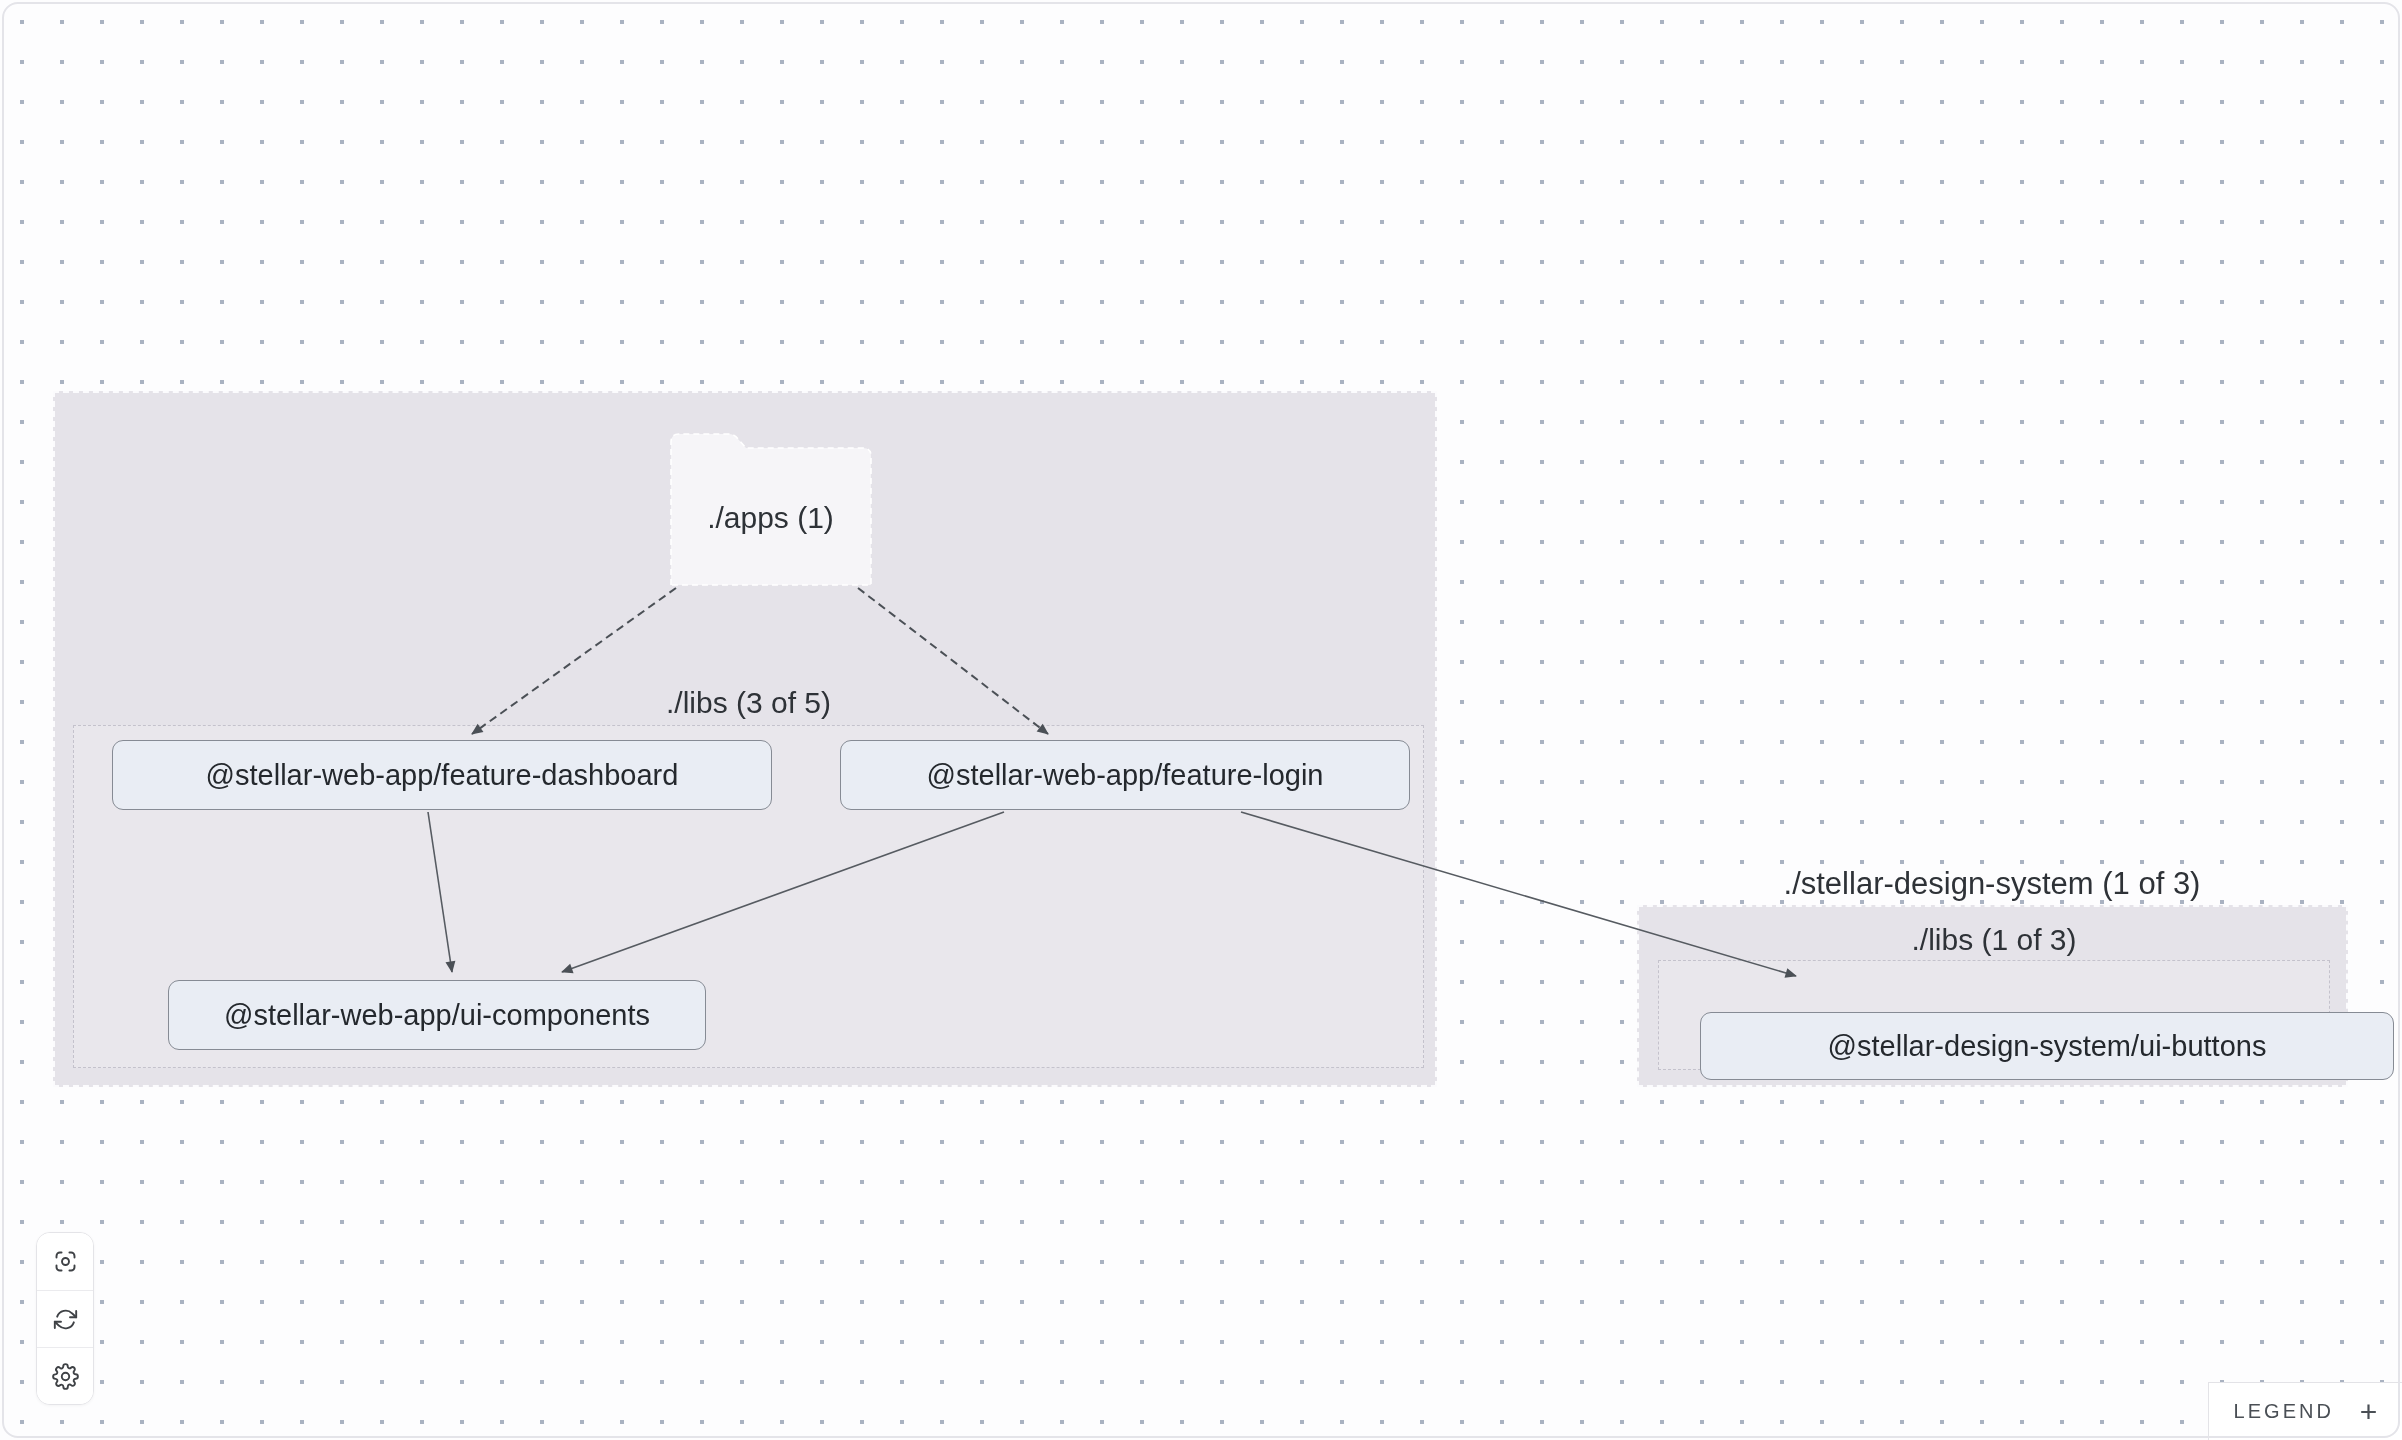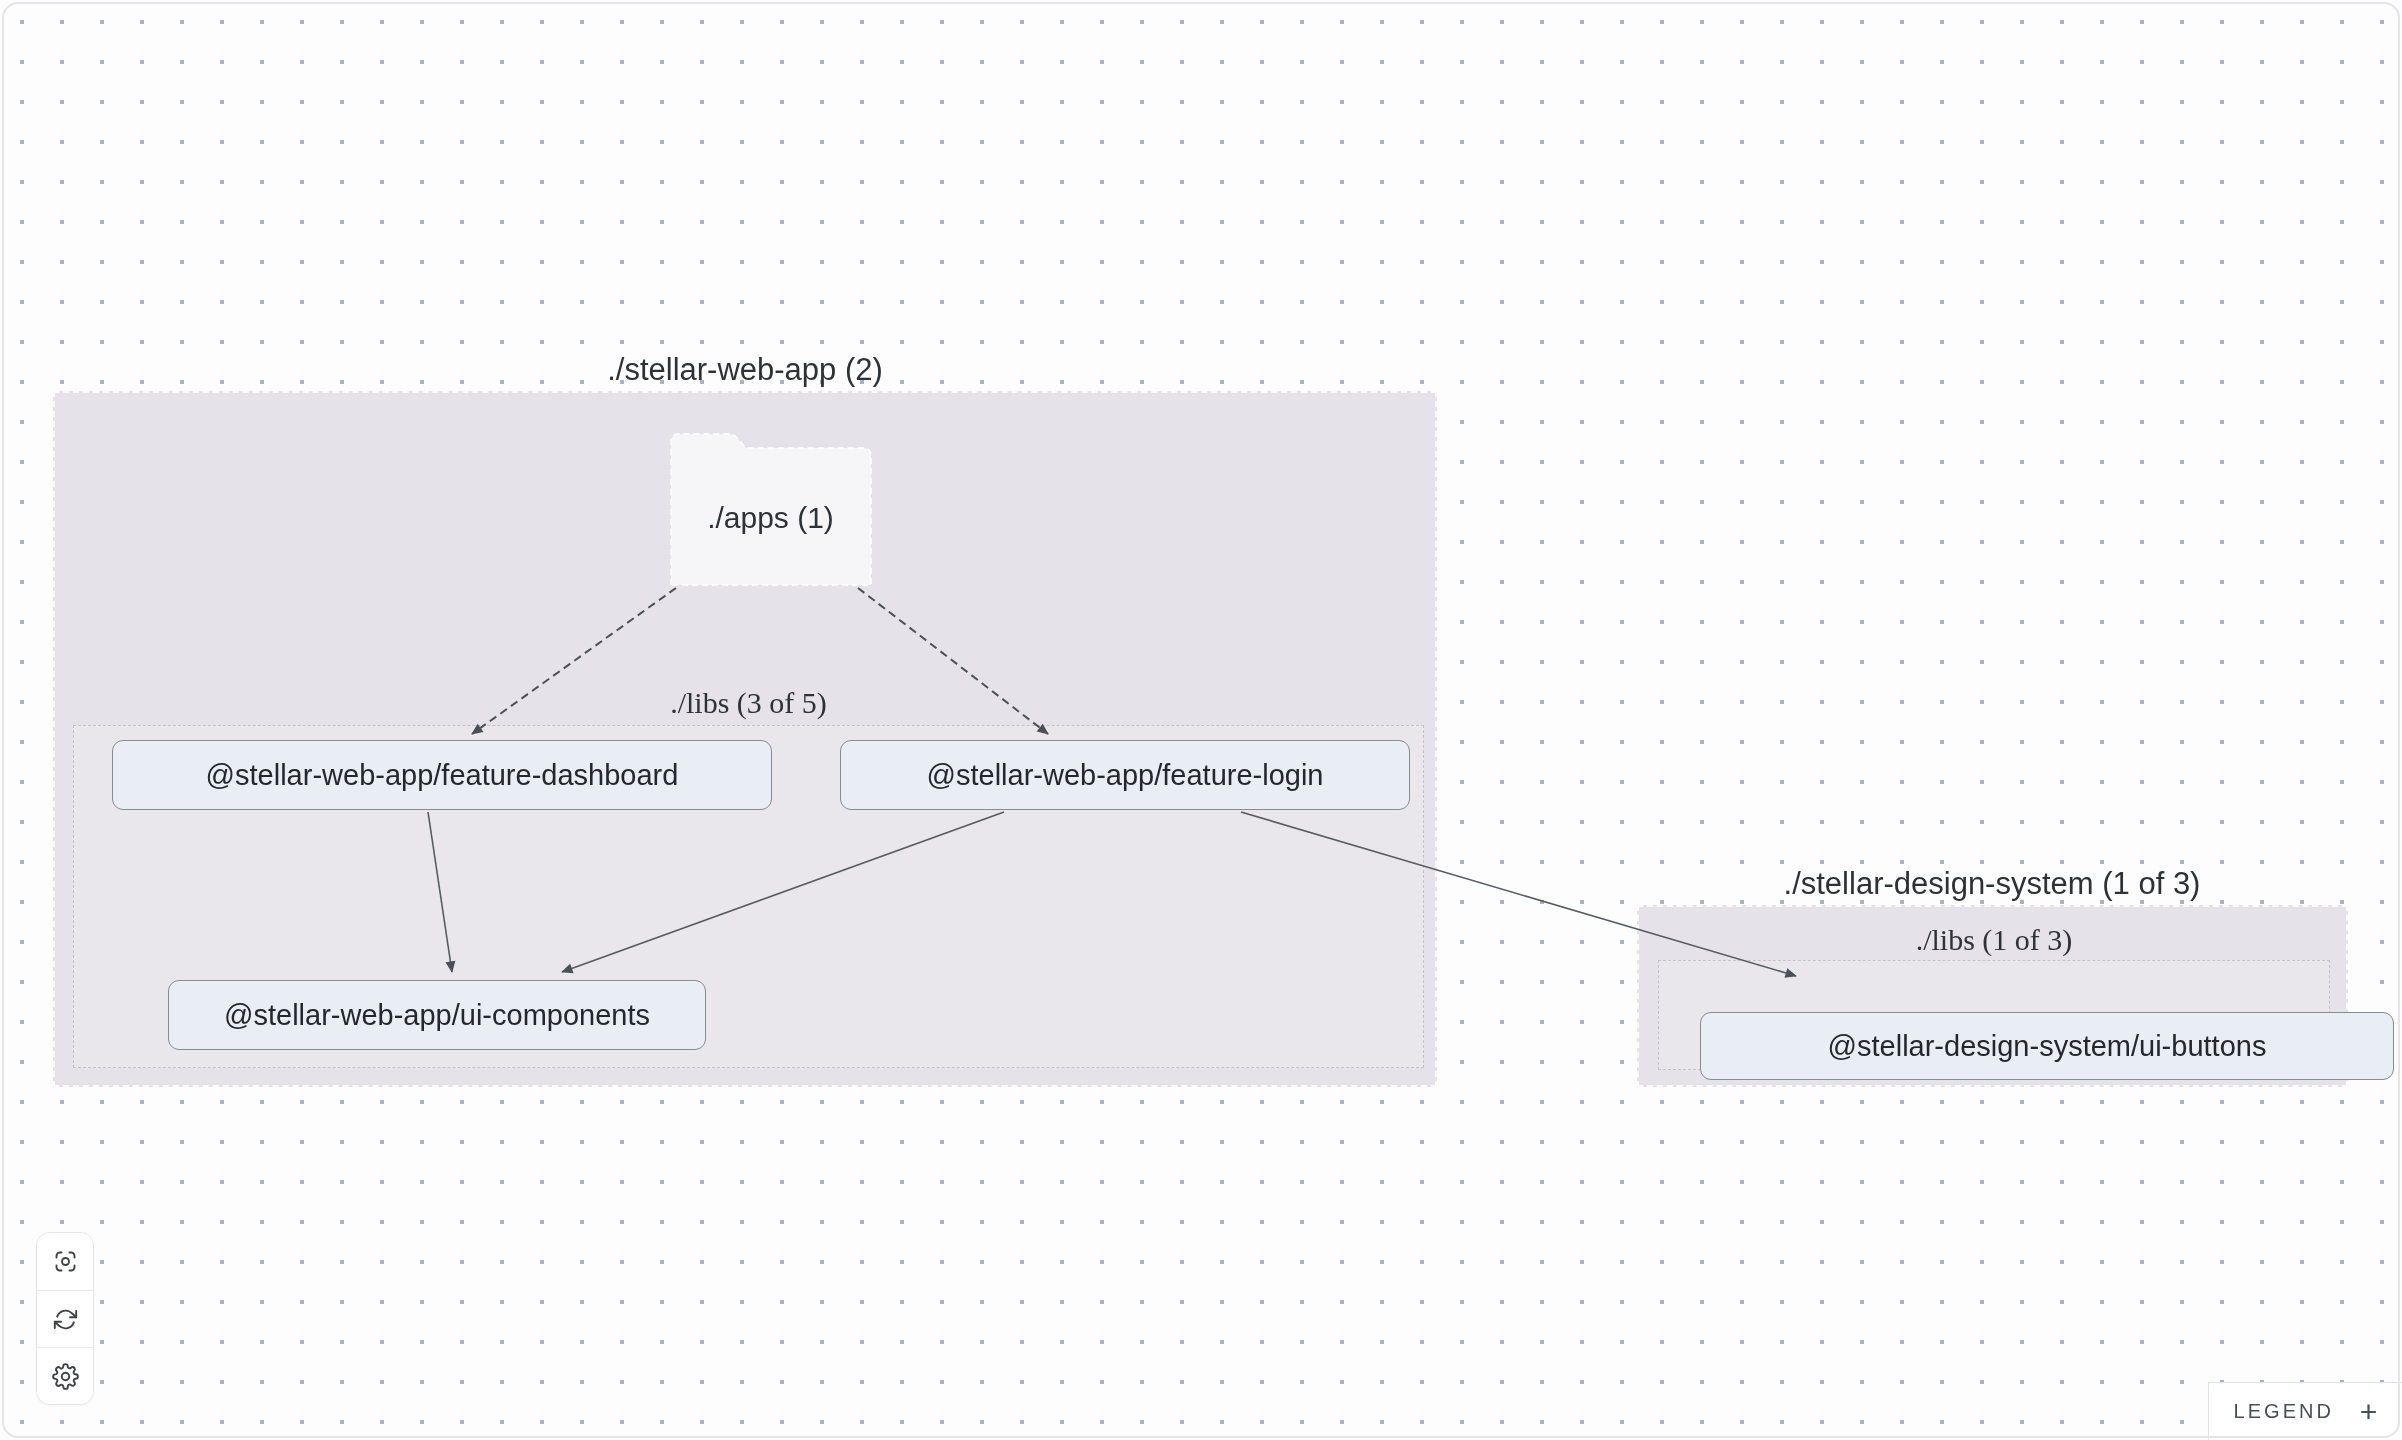--- a/index.html
+++ b/index.html
@@ -45,21 +45,20 @@
     white-space:nowrap;
   }
   .sub-title{
     position:absolute;
     text-align:center;
     font-size:30px;
     line-height:38px;
     color:#2e3237;
     z-index:4;
     white-space:nowrap;
-    font-family:Liberation Serif, serif;
   }
   #edges{
     position:absolute;left:0;top:0;
     z-index:5;
     pointer-events:none;
   }
   #edges path{pointer-events:stroke;}
   .node{
     position:absolute;
     background:#e9edf4;
@@ -115,21 +114,20 @@
   .legend .legend-plus{
     font-size:30px;font-weight:300;color:#4a4f55;line-height:1;
   }
 </style>
 </head>
 <body>
 
 <div id="app">
 
   <div class="group" style="left:53px;top:391px;width:1384px;height:696px;"></div>
-  <div class="group-title" style="left:245px;top:350px;width:1000px;">./stellar-web-app (2)</div>
 
   <div class="subgroup" style="left:73px;top:725px;width:1351px;height:343px;"></div>
   <div class="sub-title" style="left:73px;top:684px;width:1351px;">./libs (3 of 5)</div>
 
   <div class="group" style="left:1637px;top:905px;width:711px;height:182px;"></div>
   <div class="group-title" style="left:1592px;top:864px;width:800px;">./stellar-design-system (1 of 3)</div>
 
   <div class="subgroup" style="left:1658px;top:960px;width:672px;height:110px;"></div>
   <div class="sub-title" style="left:1658px;top:921px;width:672px;">./libs (1 of 3)</div>
 

